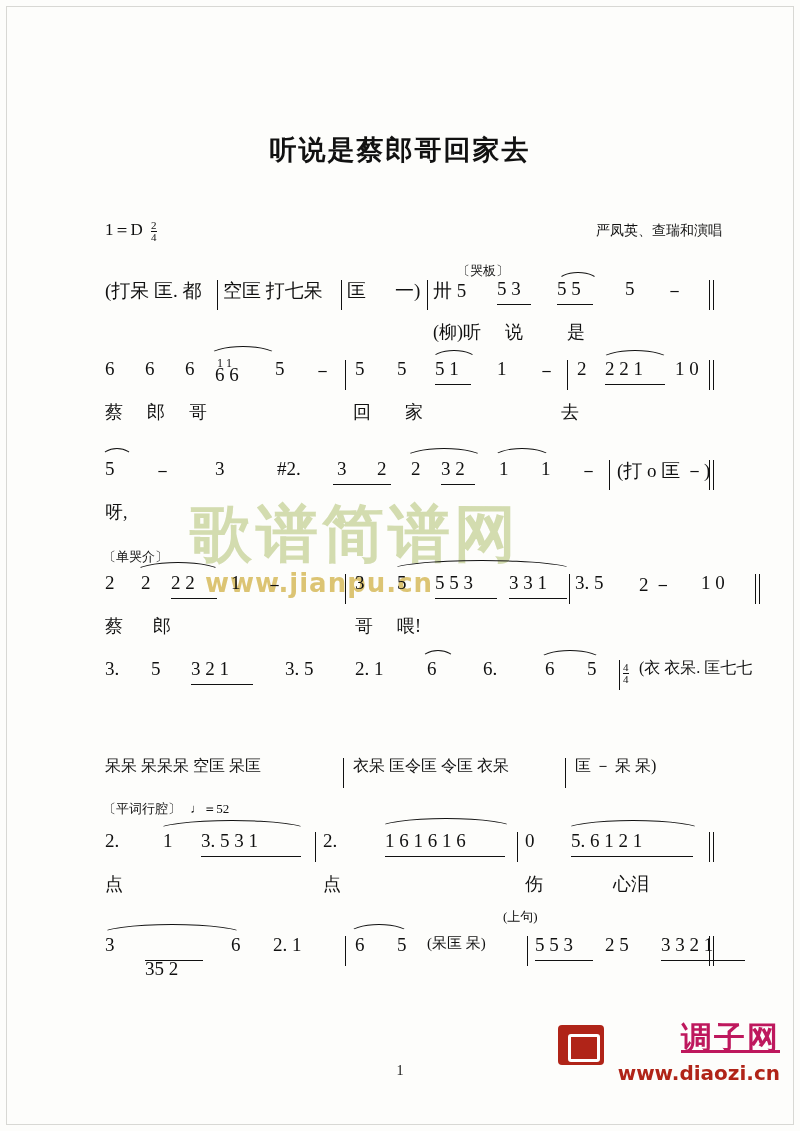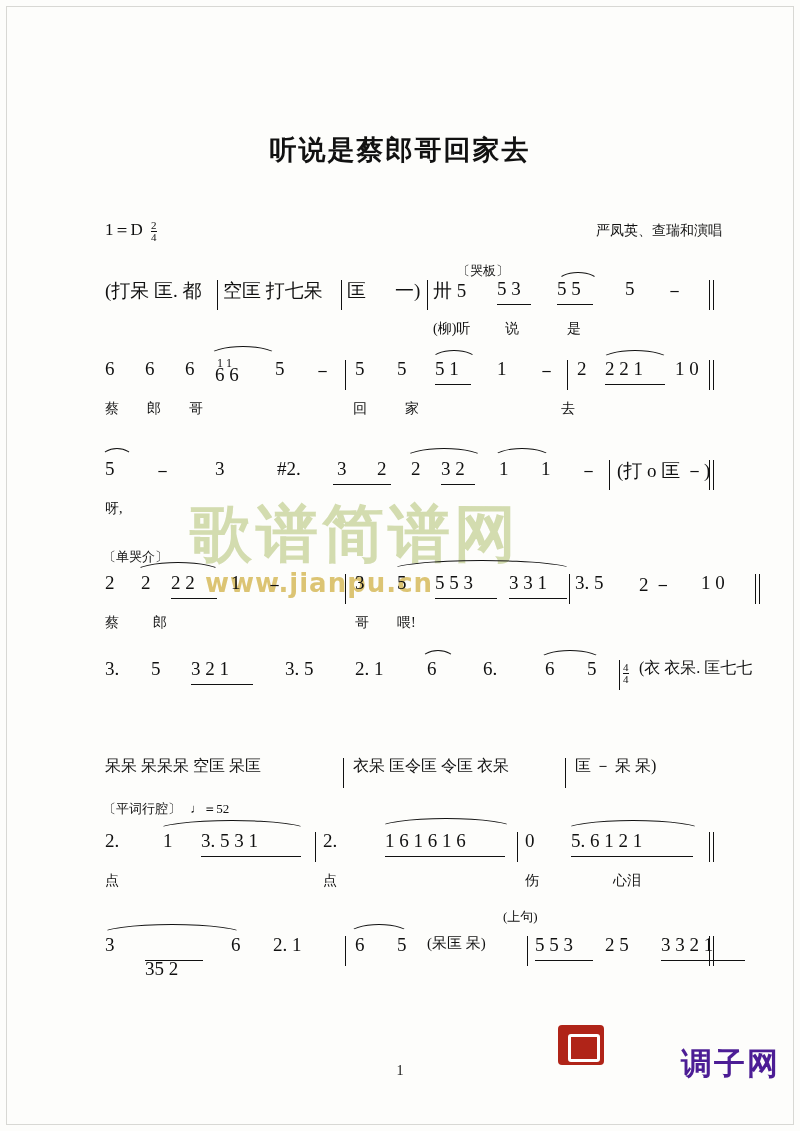--- a/index.html
+++ b/index.html
@@ -88,21 +88,21 @@
     position: relative;
     height: 42px;
     font-family: "Liberation Serif", serif;
     font-size: 19px;
     color: #111;
     white-space: nowrap;
   }
   .lyricline {
     position: relative;
     height: 26px;
-    font-size: 14px;
+    font-size: 18px;
     color: #111;
     white-space: nowrap;
   }
   .tok {
     position: absolute;
     top: 0;
     white-space: nowrap;
   }
   .bar {
     position: absolute;
@@ -189,22 +189,23 @@
   .wm-brand {
     position: absolute;
     right: 20px;
     bottom: 46px;
     text-align: right;
     pointer-events: none;
   }
   .wm-brand .name {
     font-size: 31px;
     font-weight: bold;
-    color: #4c1d95;
+    color: #be185d;
     letter-spacing: 2px;
+    text-decoration: underline;
   }
   .wm-brand .url {
     font-size: 20px;
     font-weight: bold;
     color: #b02418;
     font-family: "DejaVu Sans", sans-serif;
     letter-spacing: 0px;
     margin-top: 2px;
   }
   .wm-logo {
@@ -455,15 +456,16 @@
       <span class="beam" style="left:556px; top:26px; width:84px;"></span>
       <span class="dbar" style="left:604px;"></span>
     </div>
   </div>
 
   <div class="pagenum">1</div>
 
   <div class="wm-logo"></div>
   <div class="wm-brand">
     <div class="name">调子网</div>
+    <div class="url">www.diaozi.cn</div>
   </div>
 
 </div>
 
 </body></html>

